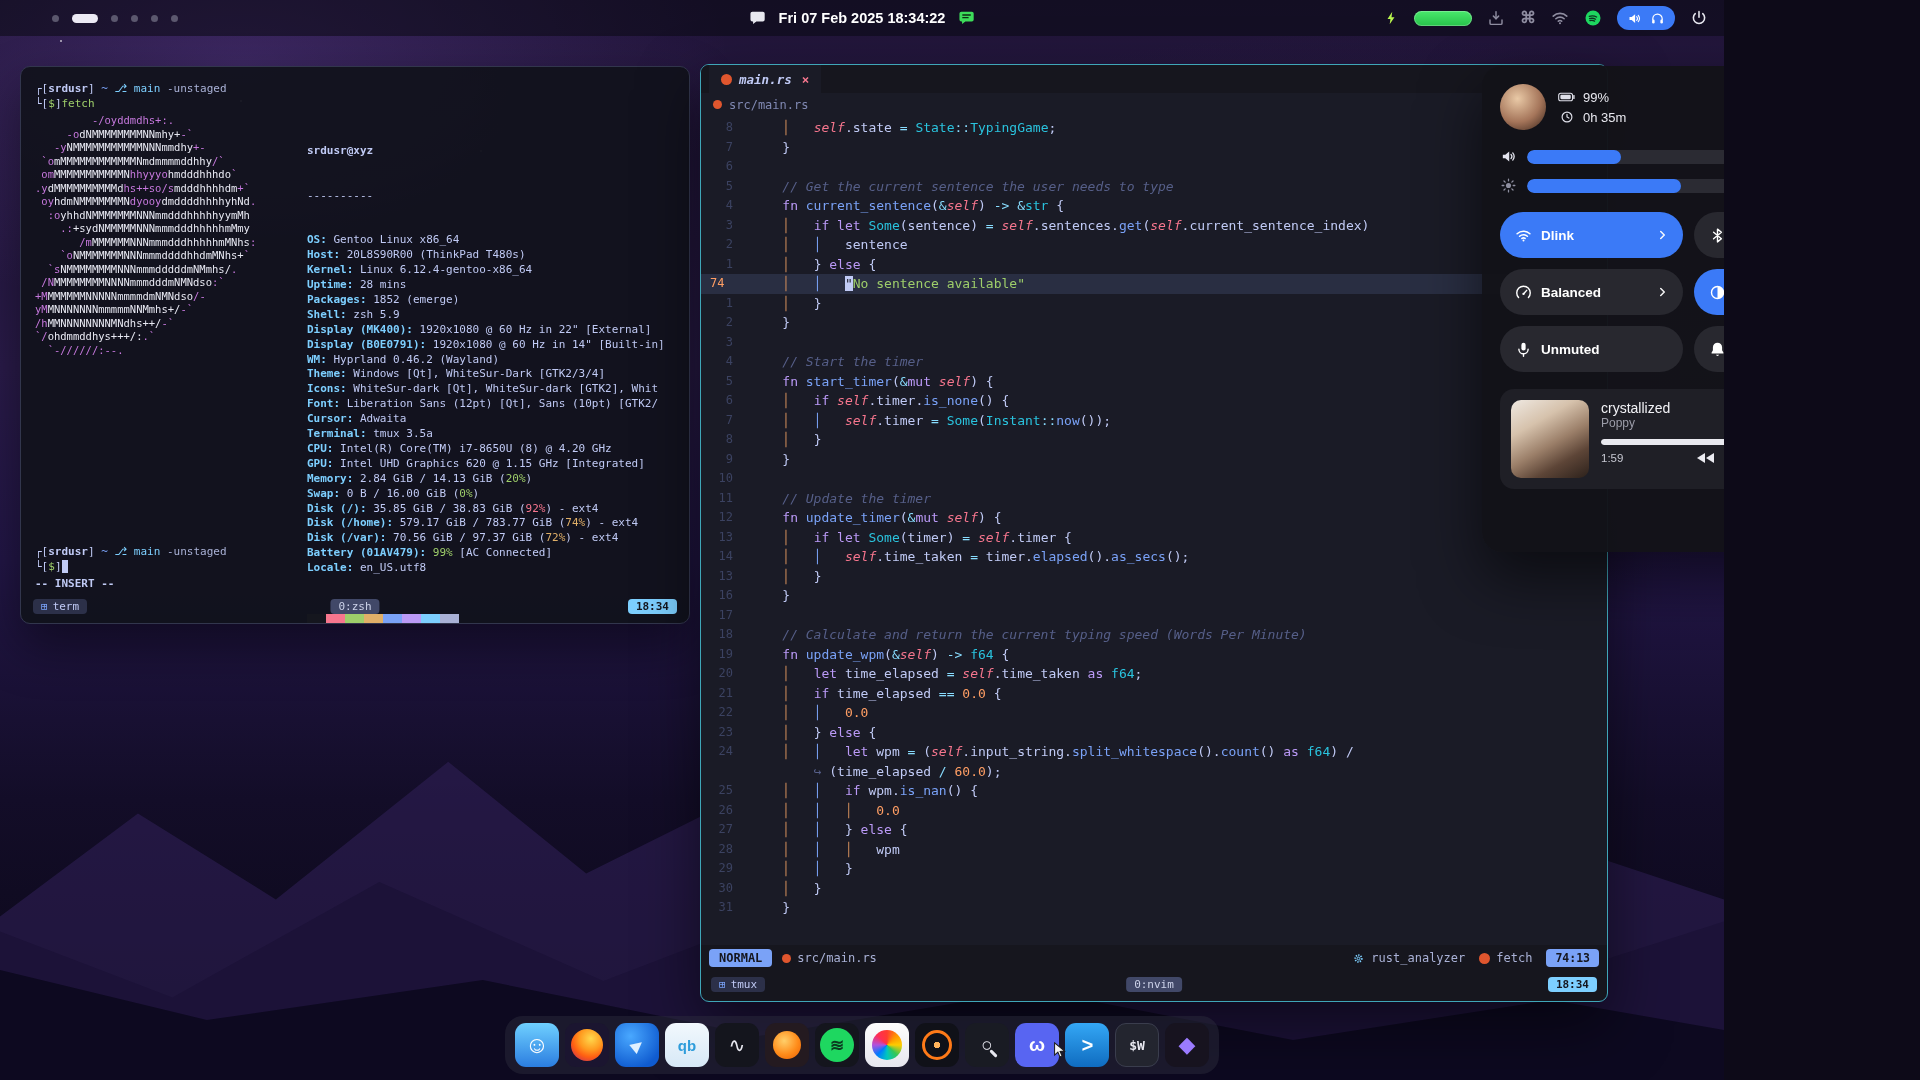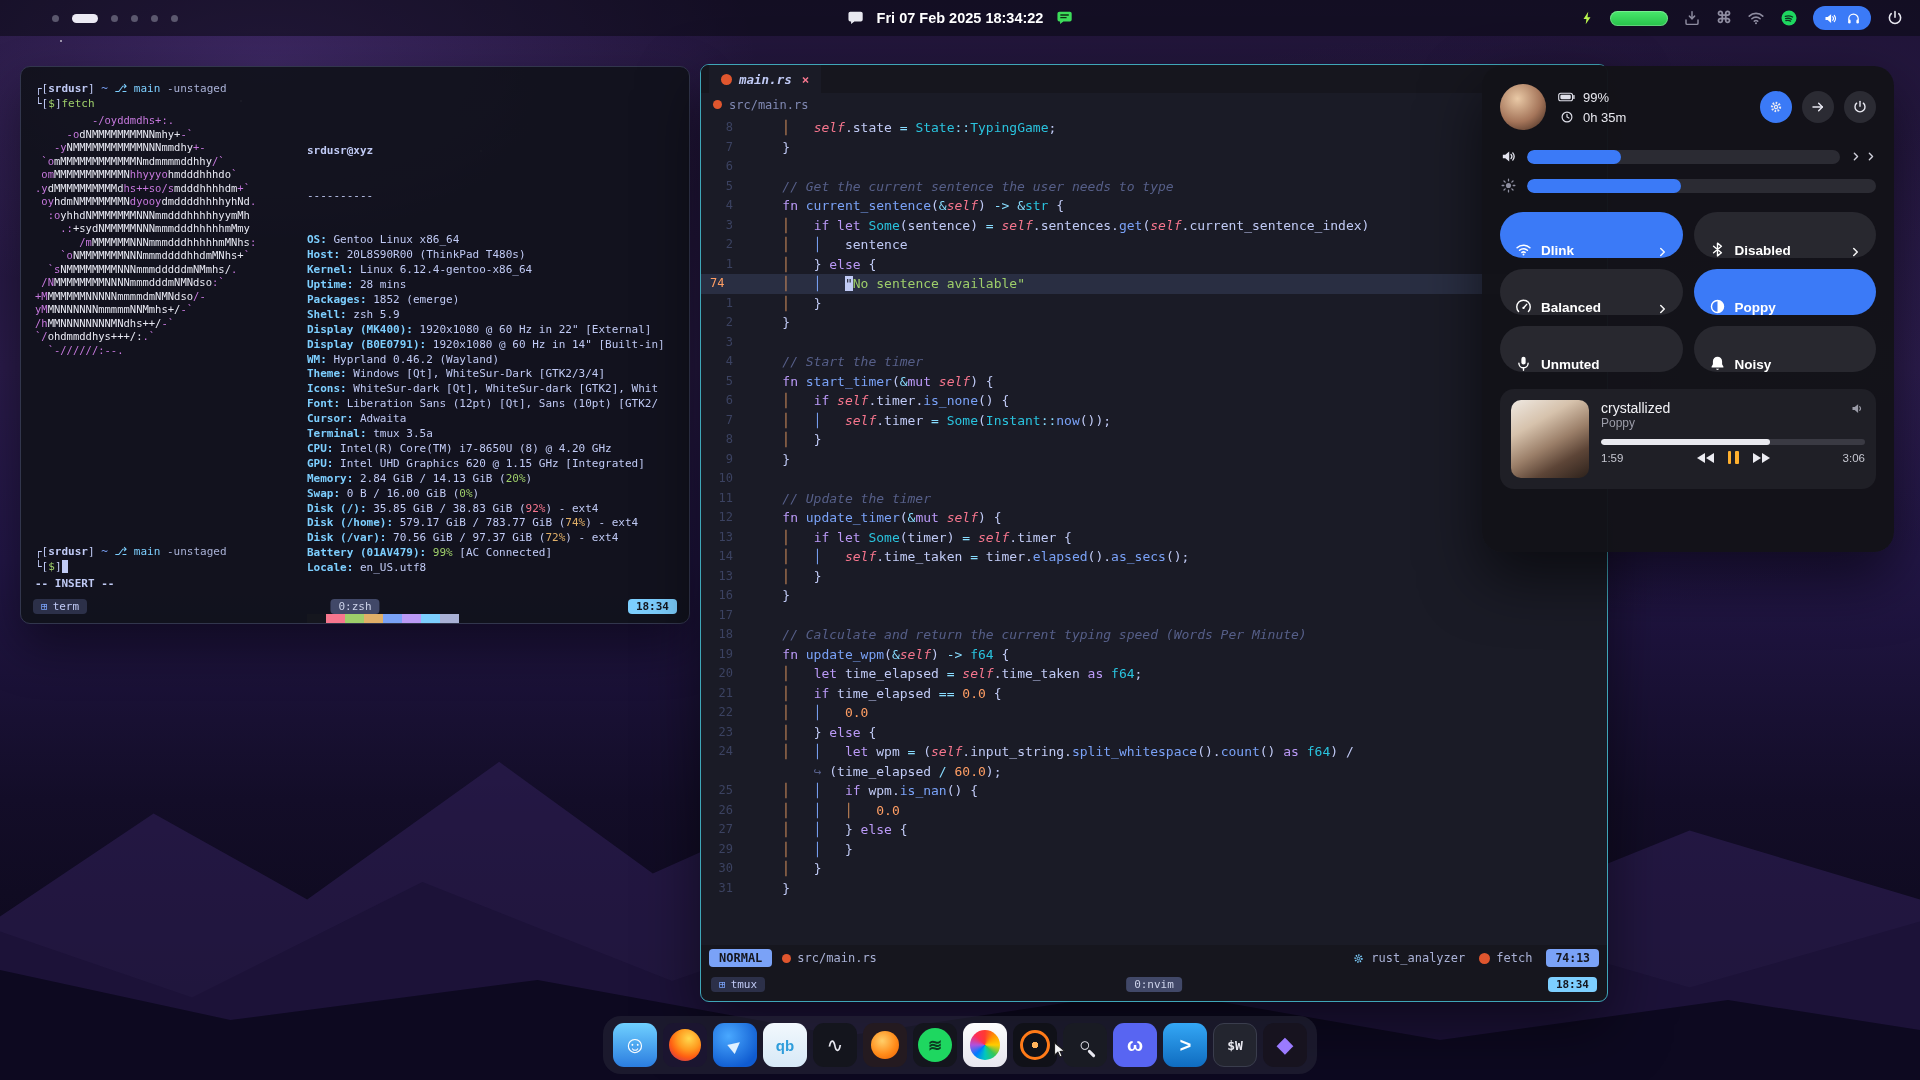--- a/index.html
+++ b/index.html
@@ -1,17 +1,17 @@
 <!DOCTYPE html>
 <html><head>
 <meta charset="utf-8">
 <style>
   *{box-sizing:border-box;margin:0;padding:0}
   html,body{width:1920px;height:1080px;overflow:hidden;background:#0d0a18;font-family:"Liberation Sans",sans-serif}
-  .desktop{position:relative;width:1920px;height:1080px;overflow:hidden;
+  .desktop{position:relative;width:1724px;height:1080px;overflow:hidden;
     background:linear-gradient(180deg,#211539 0%,#2a1b4a 34%,#221646 52%,#130d28 74%,#0a0716 100%)}
   .glow{position:absolute;inset:0;pointer-events:none;background:
     radial-gradient(700px 360px at 14% 6%,rgba(150,100,230,.22),transparent 70%),
     radial-gradient(900px 420px at 78% 30%,rgba(90,60,160,.14),transparent 70%)}
   .stars{position:absolute;top:40px;left:60px;width:2px;height:2px;border-radius:50%;background:#fff;opacity:.7;
     box-shadow:180px 60px #fff,420px 110px rgba(255,255,255,.5),760px 40px rgba(255,255,255,.6),1100px 90px rgba(255,255,255,.4),1500px 70px rgba(255,255,255,.5),1720px 140px rgba(255,255,255,.4),950px 160px rgba(255,255,255,.3),300px 210px rgba(255,255,255,.3)}
   .mtn{position:absolute;left:0;right:0;bottom:0}
   .m1{height:430px;background:#31205a;clip-path:polygon(0 62%,8% 38%,16% 58%,26% 26%,34% 52%,45% 30%,56% 58%,66% 34%,78% 60%,88% 42%,100% 58%,100% 100%,0 100%);opacity:.55}
   .m2{height:330px;background:#1c1238;clip-path:polygon(0 55%,10% 75%,22% 40%,35% 70%,48% 44%,62% 74%,75% 50%,88% 72%,100% 52%,100% 100%,0 100%)}
   .m3{height:200px;background:#0d0920;clip-path:polygon(0 45%,12% 70%,28% 50%,44% 78%,60% 55%,75% 80%,90% 60%,100% 75%,100% 100%,0 100%)}
@@ -110,21 +110,21 @@
   .sliders{margin-top:18px;display:flex;flex-direction:column;gap:12px}
   .srow{display:flex;align-items:center;gap:10px}
   .srow .icn{width:17px;height:17px;color:#e3e4ee;display:inline-flex;flex:none}
   .srow .icn svg{width:100%;height:100%}
   .srow .icn.dim{color:#8e8fa0}
   .track{flex:1;height:14px;border-radius:7px;background:#2b2b33;overflow:hidden;cursor:pointer}
   .fill{height:100%;border-radius:7px;background:#3b7af7}
   .s-chevs{display:flex;gap:4px;color:#cfcfda}
   .s-chevs svg{width:11px;height:11px}
   .toggles{margin-top:18px;display:grid;grid-template-columns:1fr 1fr;gap:11px}
-  .toggle{height:46px;border-radius:23px;background:#28282f;border:none;color:#fff;display:flex;align-items:flex-end;gap:9px;padding:0 15px;font-size:13.5px;font-weight:600;font-family:"Liberation Sans",sans-serif;cursor:pointer}
+  .toggle{height:46px;border-radius:23px;background:#28282f;border:none;color:#fff;display:flex;align-items:center;gap:9px;padding:0 15px;font-size:13.5px;font-weight:600;font-family:"Liberation Sans",sans-serif;cursor:pointer}
   .toggle.on{background:#3b7af7}
   .t-icn{width:17px;height:17px;display:inline-flex;flex:none}
   .t-icn svg{width:100%;height:100%}
   .t-chev{margin-left:auto;width:12px;height:12px;display:inline-flex;opacity:.95}
   .t-chev svg{width:100%;height:100%}
   .media{margin-top:17px;background:#1f1f26;border-radius:14px;padding:11px;display:flex;gap:12px}
   .album{width:78px;height:78px;border-radius:10px;flex:none;background:linear-gradient(150deg,#efe9e2 0%,#d6c2ac 30%,#9b7f69 55%,#5d4537 75%,#2c211b 100%)}
   .m-right{flex:1;display:flex;flex-direction:column;min-width:0}
   .m-head{display:flex;align-items:center}
   .m-title{font-size:14px;color:#f2f2f6}
@@ -318,20 +318,21 @@
         <div class="crow"><span class="lnum">19</span><span class="ltxt"><span class="tk-w">    </span><span class="tk-k">fn</span><span class="tk-w"> </span><span class="tk-f">update_wpm</span><span class="tk-w">(</span><span class="tk-o">&amp;</span><span class="tk-e">self</span><span class="tk-w">)</span><span class="tk-o"> -&gt; </span><span class="tk-t">f64</span><span class="tk-w"> {</span></span></div>
         <div class="crow"><span class="lnum">20</span><span class="ltxt"><span class="tk-w">    </span><span class="tk-go">│</span><span class="tk-w">   </span><span class="tk-k">let</span><span class="tk-w"> </span><span class="tk-w">time_elapsed</span><span class="tk-o"> = </span><span class="tk-e">self</span><span class="tk-w">.</span><span class="tk-w">time_taken</span><span class="tk-w"> </span><span class="tk-k">as</span><span class="tk-w"> </span><span class="tk-t">f64</span><span class="tk-w">;</span></span></div>
         <div class="crow"><span class="lnum">21</span><span class="ltxt"><span class="tk-w">    </span><span class="tk-go">│</span><span class="tk-w">   </span><span class="tk-k">if</span><span class="tk-w"> </span><span class="tk-w">time_elapsed</span><span class="tk-o"> == </span><span class="tk-n">0.0</span><span class="tk-w"> {</span></span></div>
         <div class="crow"><span class="lnum">22</span><span class="ltxt"><span class="tk-w">    </span><span class="tk-go">│</span><span class="tk-w">   </span><span class="tk-gb">│</span><span class="tk-w">   </span><span class="tk-n">0.0</span></span></div>
         <div class="crow"><span class="lnum">23</span><span class="ltxt"><span class="tk-w">    </span><span class="tk-go">│</span><span class="tk-w">   </span><span class="tk-w">} </span><span class="tk-k">else</span><span class="tk-w"> {</span></span></div>
         <div class="crow"><span class="lnum">24</span><span class="ltxt"><span class="tk-w">    </span><span class="tk-go">│</span><span class="tk-w">   </span><span class="tk-gb">│</span><span class="tk-w">   </span><span class="tk-k">let</span><span class="tk-w"> </span><span class="tk-w">wpm</span><span class="tk-o"> = </span><span class="tk-w">(</span><span class="tk-e">self</span><span class="tk-w">.</span><span class="tk-w">input_string</span><span class="tk-w">.</span><span class="tk-f">split_whitespace</span><span class="tk-w">().</span><span class="tk-f">count</span><span class="tk-w">() </span><span class="tk-k">as</span><span class="tk-w"> </span><span class="tk-t">f64</span><span class="tk-w">) /</span></span></div>
         <div class="crow"><span class="lnum"></span><span class="ltxt"><span class="tk-w">        </span><span class="tk-wr">↪</span><span class="tk-w"> (</span><span class="tk-w">time_elapsed</span><span class="tk-o"> / </span><span class="tk-n">60.0</span><span class="tk-w">);</span></span></div>
         <div class="crow"><span class="lnum">25</span><span class="ltxt"><span class="tk-w">    </span><span class="tk-go">│</span><span class="tk-w">   </span><span class="tk-gb">│</span><span class="tk-w">   </span><span class="tk-k">if</span><span class="tk-w"> </span><span class="tk-w">wpm</span><span class="tk-w">.</span><span class="tk-f">is_nan</span><span class="tk-w">() {</span></span></div>
         <div class="crow"><span class="lnum">26</span><span class="ltxt"><span class="tk-w">    </span><span class="tk-go">│</span><span class="tk-w">   </span><span class="tk-gb">│</span><span class="tk-w">   </span><span class="tk-go">│</span><span class="tk-w">   </span><span class="tk-n">0.0</span></span></div>
         <div class="crow"><span class="lnum">27</span><span class="ltxt"><span class="tk-w">    </span><span class="tk-go">│</span><span class="tk-w">   </span><span class="tk-gb">│</span><span class="tk-w">   </span><span class="tk-w">} </span><span class="tk-k">else</span><span class="tk-w"> {</span></span></div>
+        <div class="crow"><span class="lnum">28</span><span class="ltxt"><span class="tk-w">    </span><span class="tk-go">│</span><span class="tk-w">   </span><span class="tk-gb">│</span><span class="tk-w">   </span><span class="tk-go">│</span><span class="tk-w">   </span><span class="tk-w">wpm</span></span></div>
         <div class="crow"><span class="lnum">29</span><span class="ltxt"><span class="tk-w">    </span><span class="tk-go">│</span><span class="tk-w">   </span><span class="tk-gb">│</span><span class="tk-w">   </span><span class="tk-w">}</span></span></div>
         <div class="crow"><span class="lnum">30</span><span class="ltxt"><span class="tk-w">    </span><span class="tk-go">│</span><span class="tk-w">   </span><span class="tk-w">}</span></span></div>
         <div class="crow"><span class="lnum">31</span><span class="ltxt"><span class="tk-w">    </span><span class="tk-w">}</span></span></div>
       </div>
     <div class="statusline">
       <span class="sl-mode">NORMAL</span>
       <span class="sl-file">
         <span class="crab"></span>
         <span>src/main.rs</span>
       </span>

